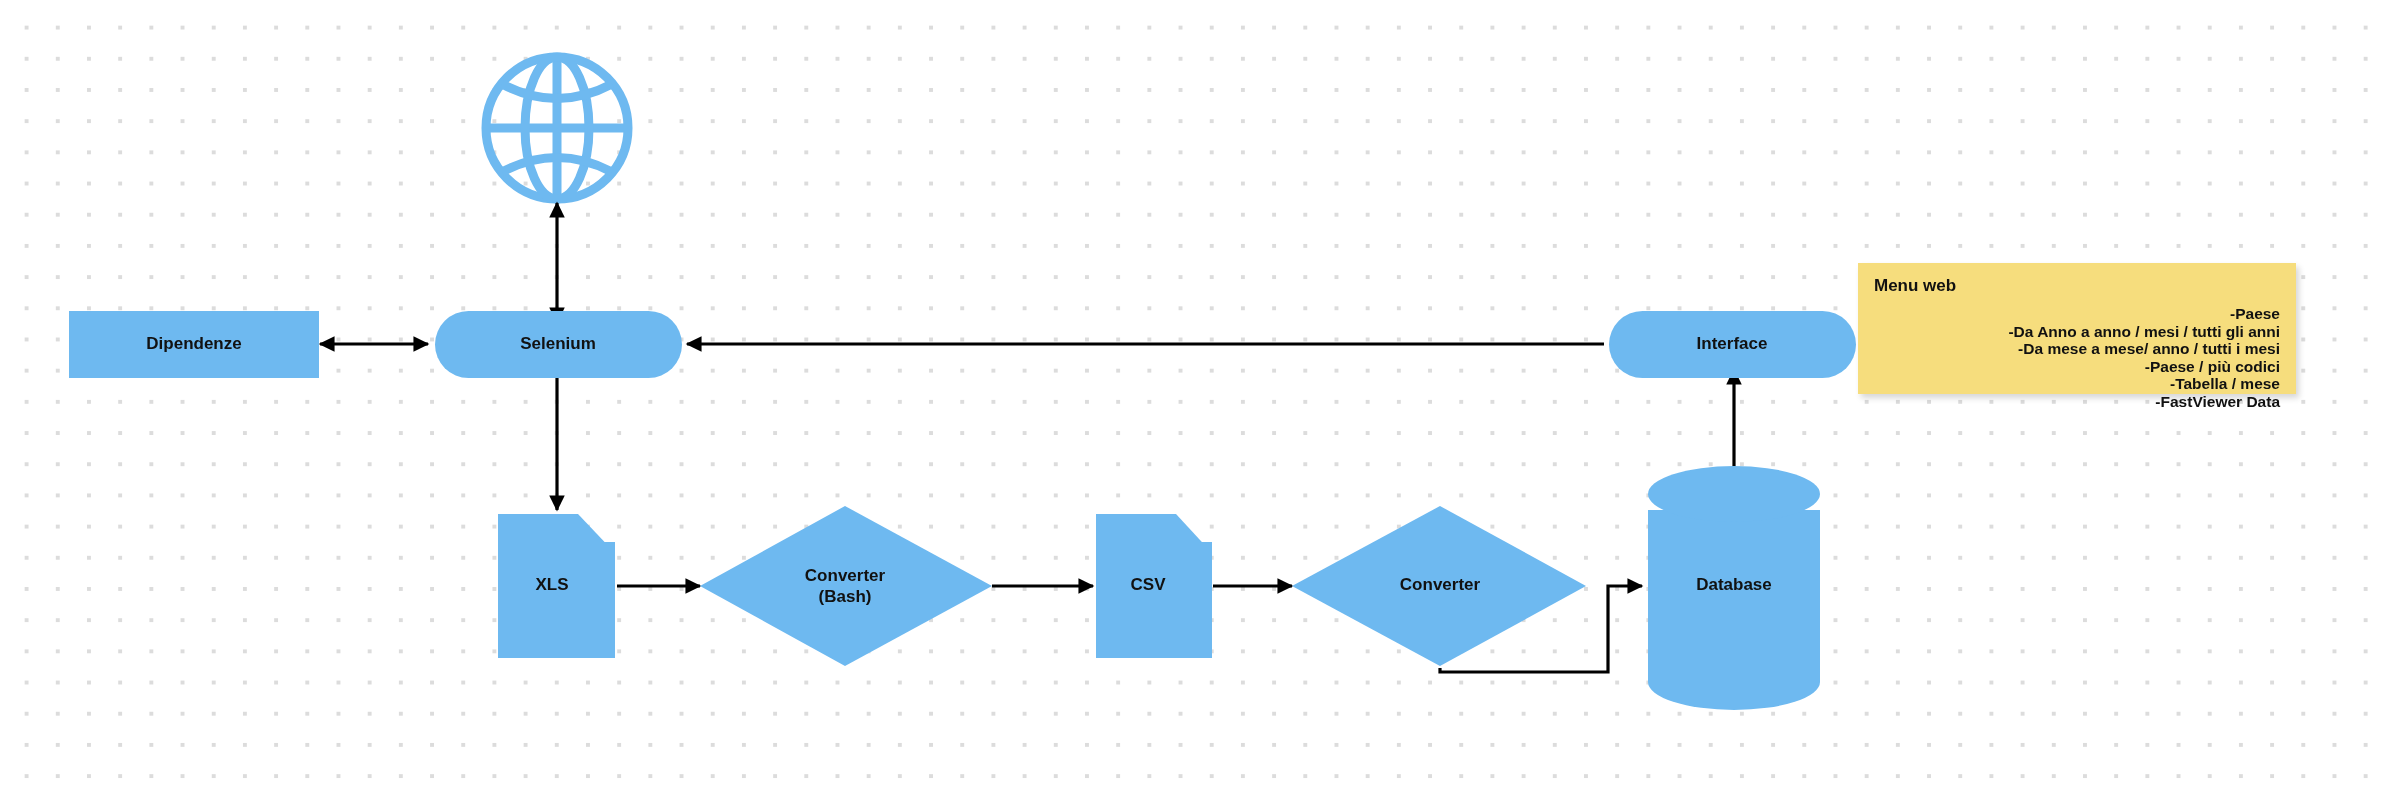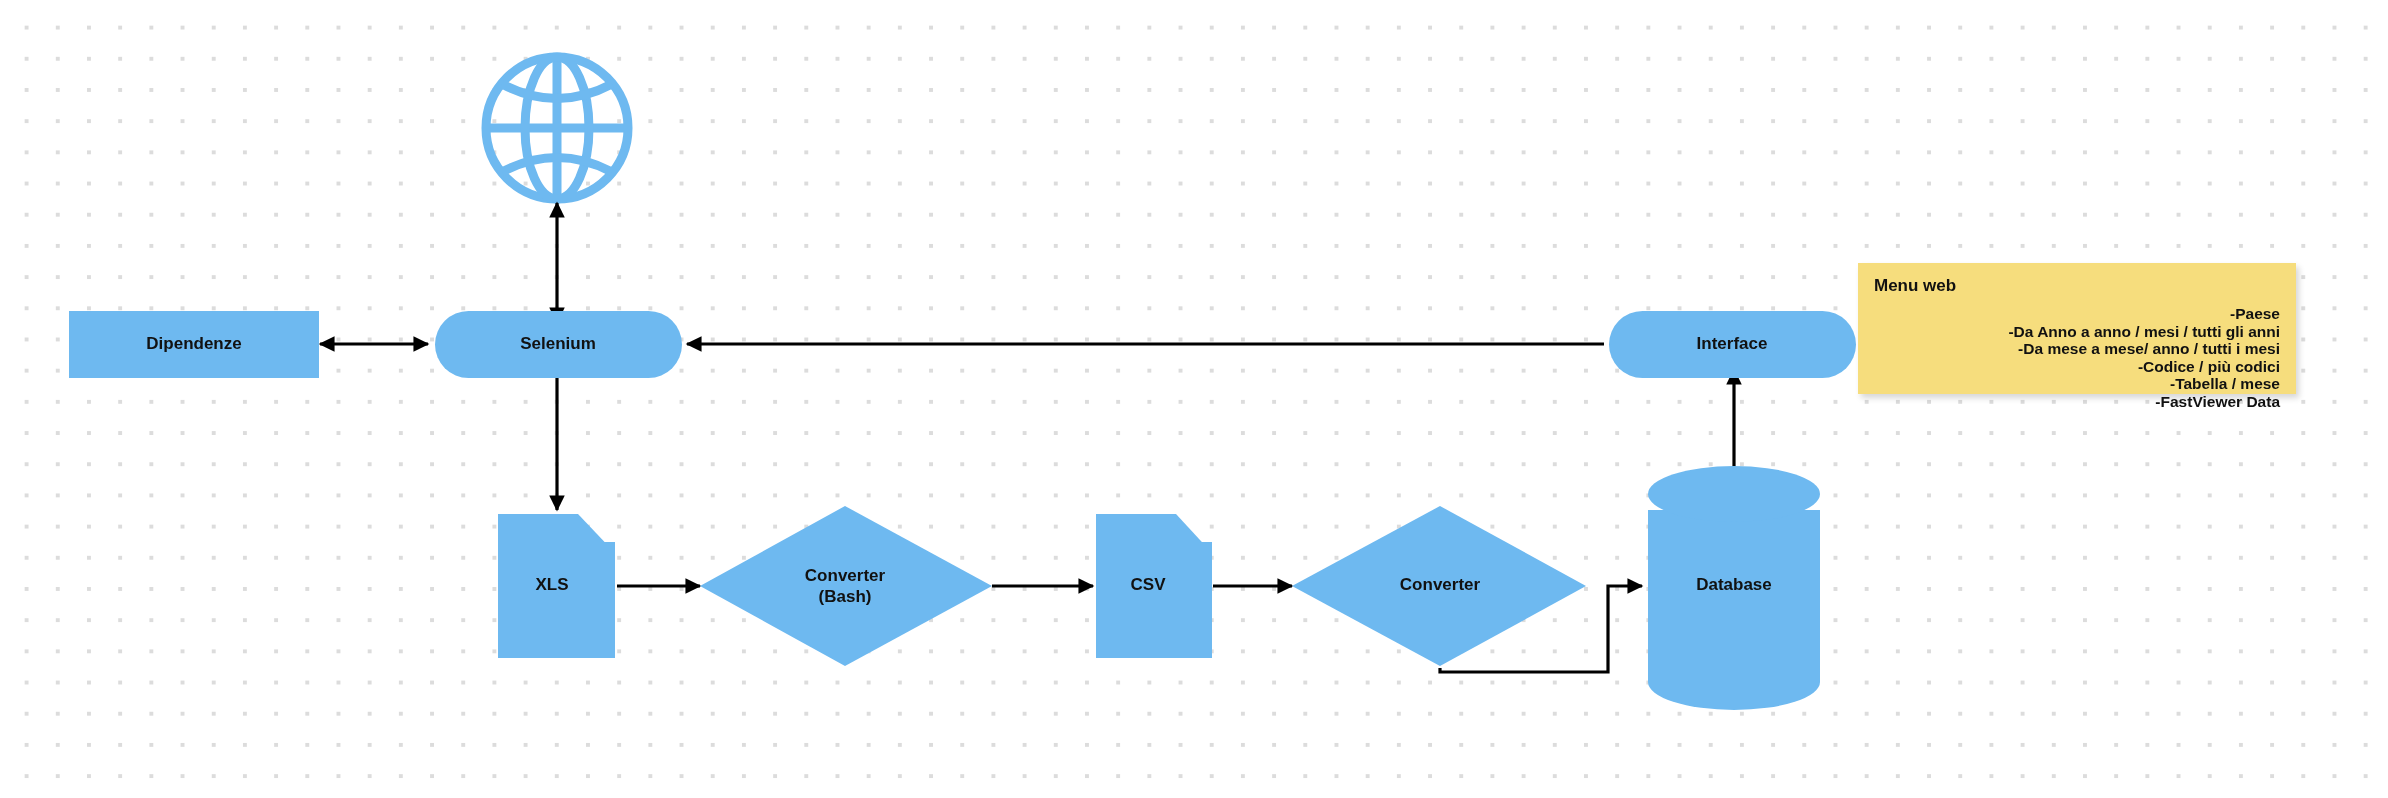--- a/index.html
+++ b/index.html
@@ -178,19 +178,19 @@
       <text class="node-label" x="1734" y="586">Database</text>
     </g>
   </svg>
 
   <div id="sticky-note">
     <div class="note-title">Menu web</div>
     <ul>
       <li><span class="dash">-</span><span>Paese</span></li>
       <li><span class="dash">-</span><span>Da Anno a anno / mesi / tutti gli anni</span></li>
       <li><span class="dash">-</span><span>Da mese a mese/ anno / tutti i mesi</span></li>
-      <li><span class="dash">-</span><span>Codice / più codici</span></li>
+      <li><span class="dash">-</span><span>Paese / più codici</span></li>
       <li><span class="dash">-</span><span>Tabella / mese</span></li>
       <li><span class="dash">-</span><span>FastViewer Data</span></li>
     </ul>
   </div>
 
 </div>
 
 </body></html>

